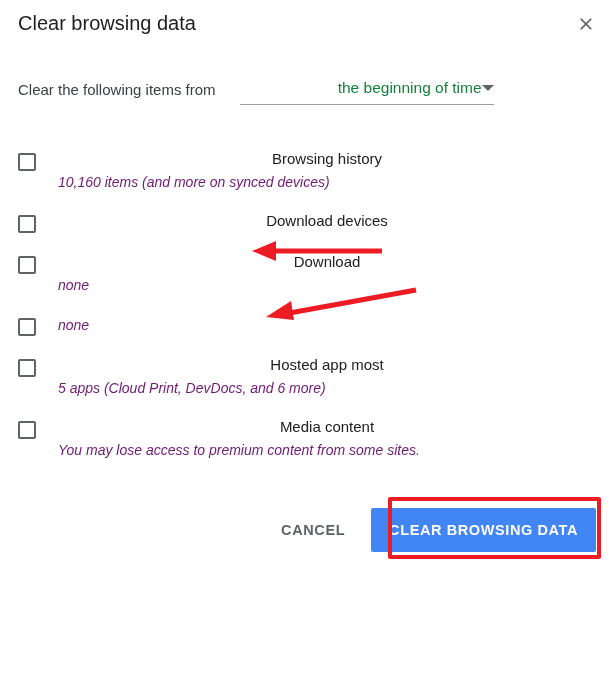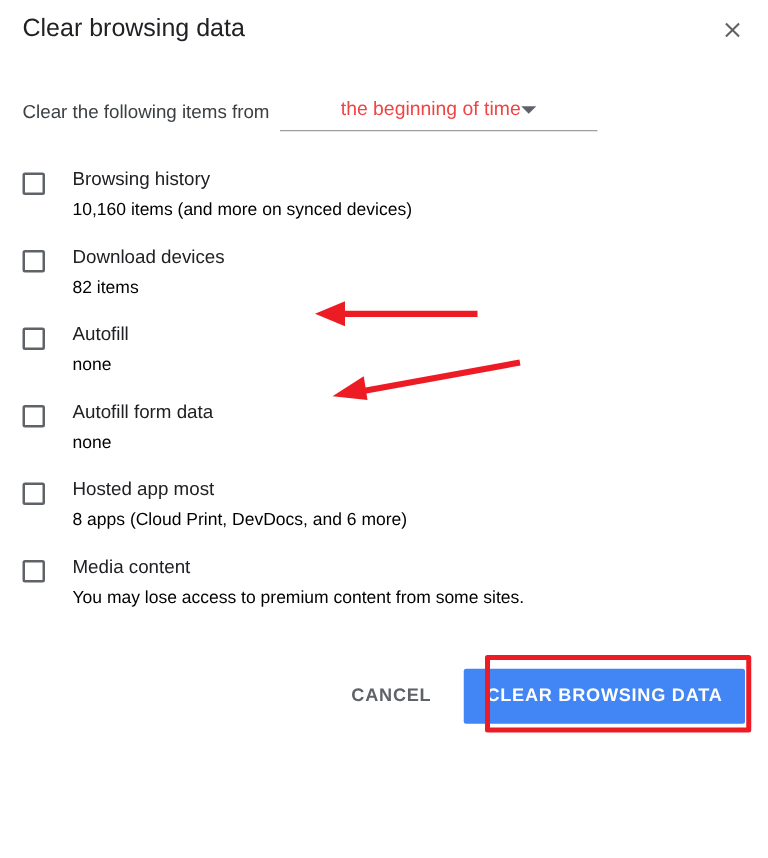--- a/index.html
+++ b/index.html
@@ -29,40 +29,40 @@
   }
   .close {
     width: 20px;
     height: 20px;
     cursor: pointer;
     fill: #5f6368;
   }
   .from-row {
     display: flex;
     align-items: center;
-    gap: 8px;
-    margin-bottom: 28px;
+    gap: 24px;
+    margin-bottom: 43px;
   }
   .from-label {
     font-size: 15px;
     color: #3c4043;
   }
   .select-wrap {
     position: relative;
     flex: 0 0 254px;
   }
   .select {
     font-size: 15.5px;
-    color: #ef4444;
+    color: #15803d;
     border: none;
     border-bottom: 1.5px solid #9e9e9e;
     padding: 6px 0 7px 0;
     width: 254px;
     display: flex;
-    justify-content: center;
+    justify-content: flex-end;
     align-items: center;
     cursor: pointer;
   }
   .caret {
     width: 0; height: 0;
     border-left: 6px solid transparent;
     border-right: 6px solid transparent;
     border-top: 6px solid #5f6368;
   }
   .options {
@@ -92,26 +92,28 @@
   }
   .cb.checked {
     background: #1a73e8;
     border-color: #1a73e8;
   }
   .cb.checked svg { fill: #fff; stroke: #fff; }
   .opt-label {
     font-size: 15px;
     color: #202124;
     line-height: 1.45;
+    text-align: center;
   }
   .opt-sub {
     font-size: 14px;
-    color: #000000;
+    color: #701a75;
     line-height: 1.45;
     margin-top: 2px;
+    font-style: italic;
   }
   .footer {
     display: flex;
     justify-content: flex-end;
     align-items: center;
     gap: 12px;
     margin-top: 48px;
   }
   .btn-cancel {
     background: none;
@@ -183,54 +185,52 @@
     </div>
       </div>
       <div class="opt">
     <div class="cb-wrap">
       <div class="cb ">
         
       </div>
     </div>
     <div>
       <div class="opt-label">Download devices</div>
-      <div class="opt-sub">82 items</div>
-    </div>
-      </div>
-      <div class="opt">
-    <div class="cb-wrap">
-      <div class="cb ">
-        
-      </div>
-    </div>
-    <div>
-      <div class="opt-label">Autofill</div>
+    </div>
+      </div>
+      <div class="opt">
+    <div class="cb-wrap">
+      <div class="cb ">
+        
+      </div>
+    </div>
+    <div>
+      <div class="opt-label">Download</div>
       <div class="opt-sub">none</div>
     </div>
       </div>
       <div class="opt">
     <div class="cb-wrap">
       <div class="cb ">
         
       </div>
     </div>
     <div>
-      <div class="opt-label">Autofill form data</div>
       <div class="opt-sub">none</div>
     </div>
       </div>
       <div class="opt">
     <div class="cb-wrap">
       <div class="cb ">
         
       </div>
     </div>
     <div>
       <div class="opt-label">Hosted app most</div>
-      <div class="opt-sub">8 apps (Cloud Print, DevDocs, and 6 more)</div>
+      <div class="opt-sub">5 apps (Cloud Print, DevDocs, and 6 more)</div>
     </div>
       </div>
       <div class="opt">
     <div class="cb-wrap">
       <div class="cb ">
         
       </div>
     </div>
     <div>
       <div class="opt-label">Media content</div>

